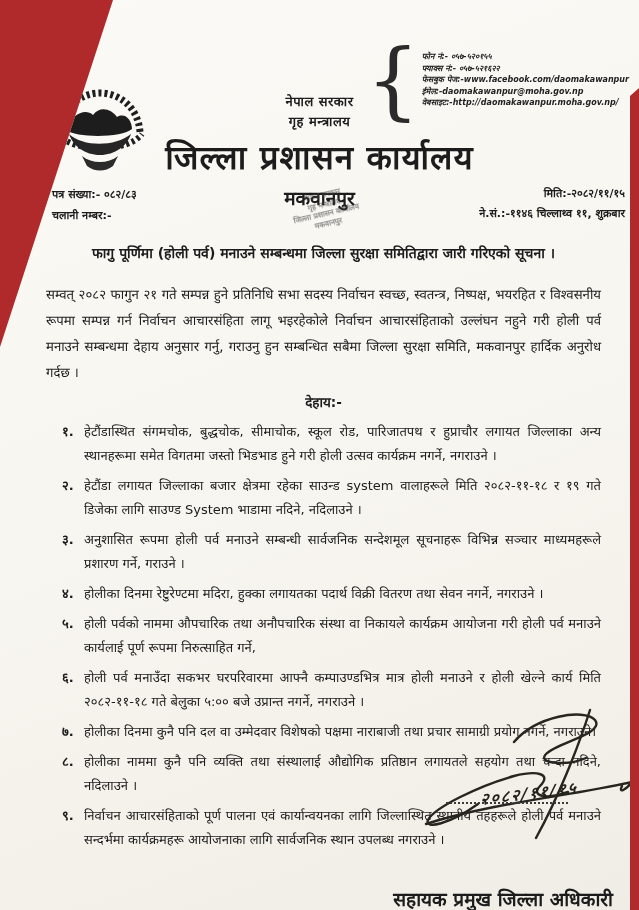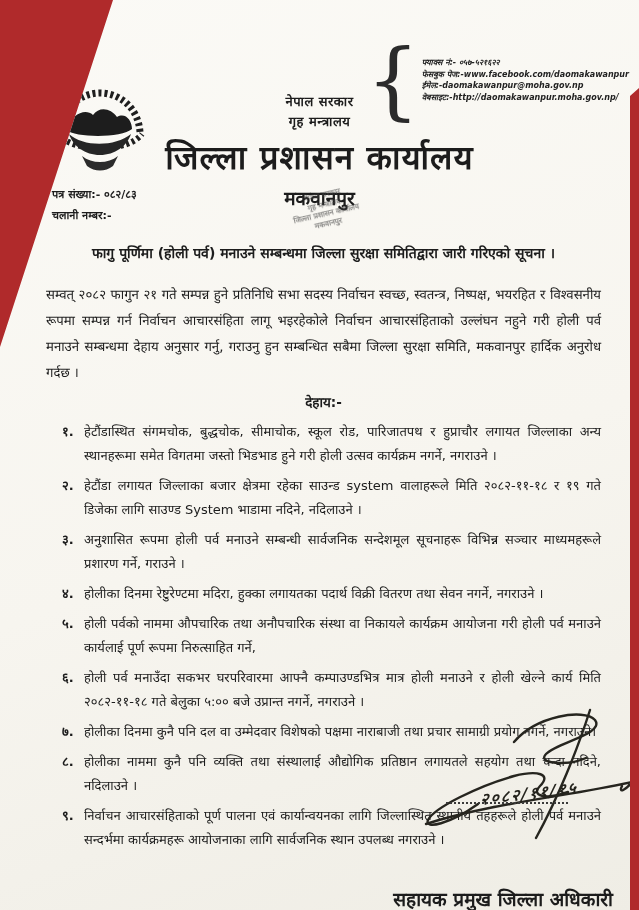--- a/index.html
+++ b/index.html
@@ -74,30 +74,35 @@
   <div class="stamp">
     <div>नेपाल सरकार</div>
     <div>गृह मन्त्रालय</div>
     <div>जिल्ला प्रशासन कार्यालय</div>
     <div>मकवानपुर</div>
   </div>
 
   <div class="contact">
     <span class="brace">{</span>
     <div class="contact-lines">
+      <div>फोन नं:- ०५७-५२०१५५</div>
       <div>फ्याक्स नं:- ०५७-५२१६२२</div>
       <div>फेसबुक पेज:-www.facebook.com/daomakawanpur</div>
       <div>ईमेल:-daomakawanpur@moha.gov.np</div>
       <div>वेबसाइट:-http://daomakawanpur.moha.gov.np/</div>
     </div>
   </div>
 
   <div class="meta-left">
     <div>पत्र संख्या:- ०८२/८३</div>
     <div>चलानी नम्बर:-</div>
+  </div>
+  <div class="meta-right">
+    <div>मिति:-२०८२/११/१५</div>
+    <div>ने.सं.:-११४६ चिल्लाथ्व ११, शुक्रबार</div>
   </div>
 
   <div class="main">
     <div class="subject">फागु पूर्णिमा (होली पर्व) मनाउने सम्बन्धमा जिल्ला सुरक्षा समितिद्वारा जारी गरिएको सूचना ।</div>
     <div class="para">सम्वत् २०८२ फागुन २१ गते सम्पन्न हुने प्रतिनिधि सभा सदस्य निर्वाचन स्वच्छ, स्वतन्त्र, निष्पक्ष, भयरहित र विश्वसनीय रूपमा सम्पन्न गर्न निर्वाचन आचारसंहिता लागू भइरहेकोले निर्वाचन आचारसंहिताको उल्लंघन नहुने गरी होली पर्व मनाउने सम्बन्धमा देहाय अनुसार गर्नु, गराउनु हुन सम्बन्धित सबैमा जिल्ला सुरक्षा समिति, मकवानपुर हार्दिक अनुरोध गर्दछ ।</div>
     <div class="list-heading">देहाय:-</div>
 
     <div class="item">
       <span class="num">१.</span>
       <span class="txt">हेटौंडास्थित संगमचोक, बुद्धचोक, सीमाचोक, स्कूल रोड, पारिजातपथ र हुप्राचौर लगायत जिल्लाका अन्य स्थानहरूमा समेत विगतमा जस्तो भिडभाड हुने गरी होली उत्सव कार्यक्रम नगर्ने, नगराउने ।</span>

